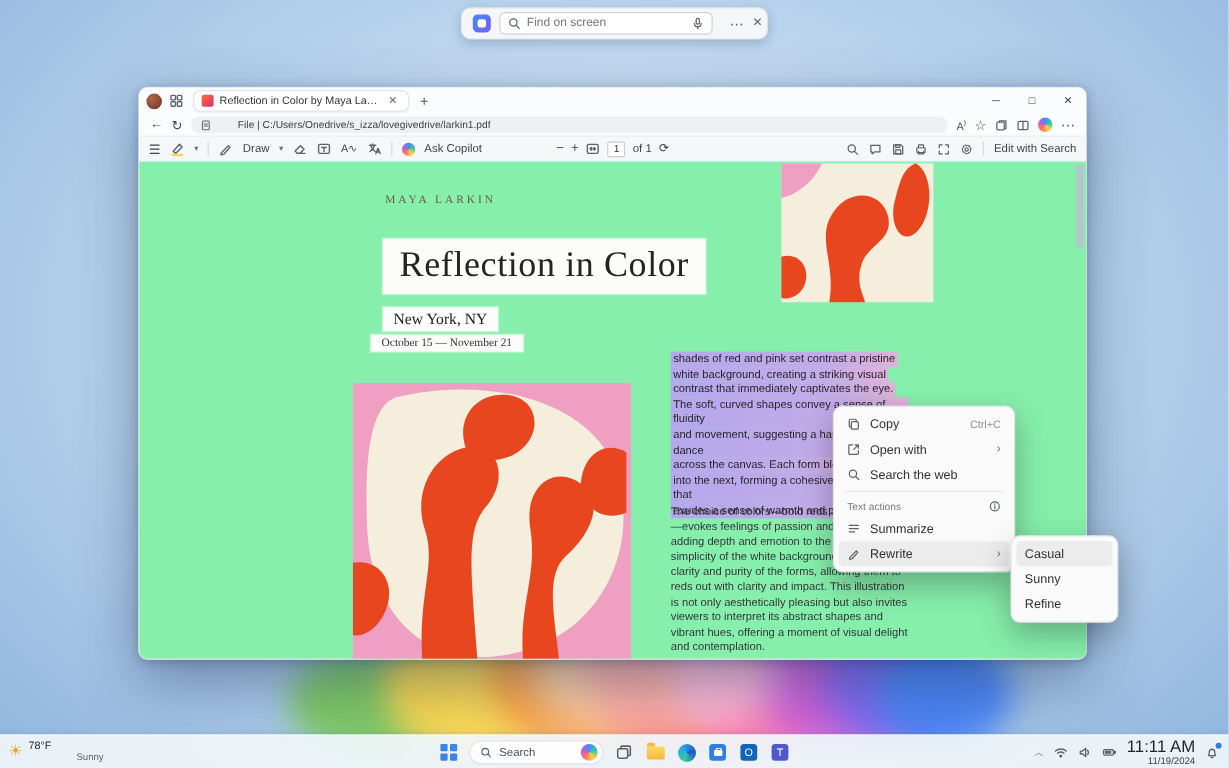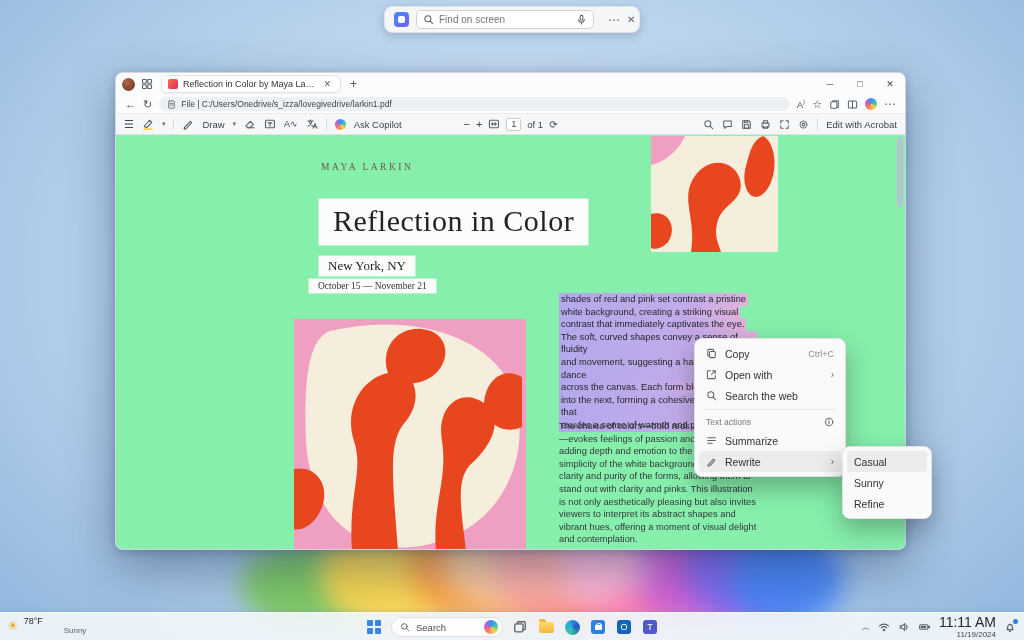--- a/index.html
+++ b/index.html
@@ -50,21 +50,21 @@
   .tabtitle { font-size:9px; color:#333; white-space:nowrap; overflow:hidden; text-overflow:ellipsis; flex:1; }
   .tabclose,.newtab { font-size:9px; color:#666; padding:0 3px; }
   .wincontrols { margin-left:auto; display:flex; height:100%; }
   .wcbtn { width:30px; height:100%; display:flex; align-items:center; justify-content:center;
     font-size:9px; color:#444; }
 
   .addressbar { height:19px; background:#fbfcfd; border-bottom:1px solid #e9ecef;
     display:flex; align-items:center; gap:7px; padding:0 9px; }
   .navarrow { font-size:11px; color:#4a4f55; }
   .urlpill { flex:1; height:14px; background:#eef1f4; border-radius:8px; display:flex; align-items:center;
-    gap:5px; padding:0 8px; }
+    gap:22px; padding:0 8px; }
   .urltext { font-size:8.5px; color:#3d4248; white-space:nowrap; overflow:hidden; }
   .addr-icons { display:flex; align-items:center; gap:7px; }
   .copilot-orb { width:12px; height:12px; border-radius:50%;
     background:conic-gradient(#3f8cff,#35c8a0,#ffd24a,#ff7a59,#c65ccf,#3f8cff); }
 
   .pdfbar { height:21px; background:#f5f7f8; border-bottom:1px solid #e0e4e7;
     display:flex; align-items:center; padding:0 8px; gap:8px; font-size:9.5px; color:#3d444b; position:relative; }
   .tbgroup { display:flex; align-items:center; gap:8px; }
   .tbcenter { position:absolute; left:50%; transform:translateX(-50%); display:flex; align-items:center; gap:6px; }
   .tbright { margin-left:auto; display:flex; align-items:center; gap:8px; }
@@ -292,21 +292,21 @@
             <path d="M5 6 V2.5 h6 V6 M5 10.5 v3 h6 v-3"></path>
           </svg>
         <svg class="ic" width="11" height="11" viewBox="0 0 16 16">
             <path d="M2.5 6 V2.5 H6 M10 2.5 h3.5 V6 M13.5 10 v3.5 H10 M6 13.5 H2.5 V10"></path>
           </svg>
         <svg class="ic" width="11" height="11" viewBox="0 0 16 16">
             <circle cx="8" cy="8" r="5" stroke-dasharray="2 1.6"></circle>
             <circle cx="8" cy="8" r="2"></circle>
           </svg>
         <div class="vdiv"></div>
-        <span class="tblabel">Edit with Acrobat</span>
+        <span class="tblabel">Edit with Search</span>
       </div>
     </div>
 
     <div class="content">
 
       <div class="abs author doc-serif">MAYA LARKIN</div>
       <div class="abs strip title-strip doc-serif">Reflection in Color</div>
       <div class="abs strip loc-strip doc-serif">New York, NY</div>
       <div class="abs strip date-strip doc-serif">October 15 — November 21</div>
 
@@ -338,21 +338,21 @@
         <span class="hl-line">into the next, forming a cohesive composition that</span>
         <span class="hl-line">exudes a sense of warmth and playfulness.</span>
       </div>
 
       <div class="abs para para2">
         <span style="display:block">The choice of colors—bold reds and soft pinks</span>
         <span style="display:block">—evokes feelings of passion and tenderness,</span>
         <span style="display:block">adding depth and emotion to the artwork. The</span>
         <span style="display:block">simplicity of the white background enhances the</span>
         <span style="display:block">clarity and purity of the forms, allowing them to</span>
-        <span style="display:block">stand out with clarity and pinks. This illustration</span>
+        <span style="display:block">reds out with clarity and impact. This illustration</span>
         <span style="display:block">is not only aesthetically pleasing but also invites</span>
         <span style="display:block">viewers to interpret its abstract shapes and</span>
         <span style="display:block">vibrant hues, offering a moment of visual delight</span>
         <span style="display:block">and contemplation.</span>
       </div>
 
       <div class="abs scrollbar"></div>
     </div>
   </div>
 

